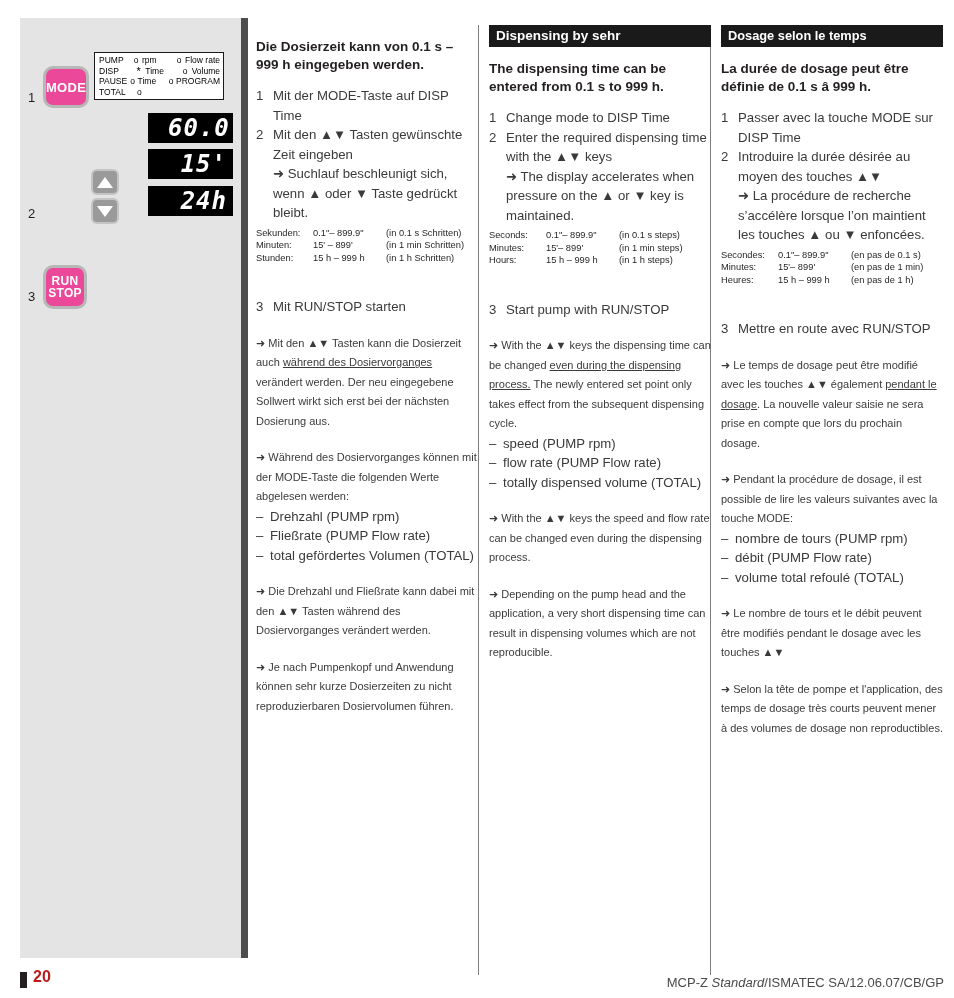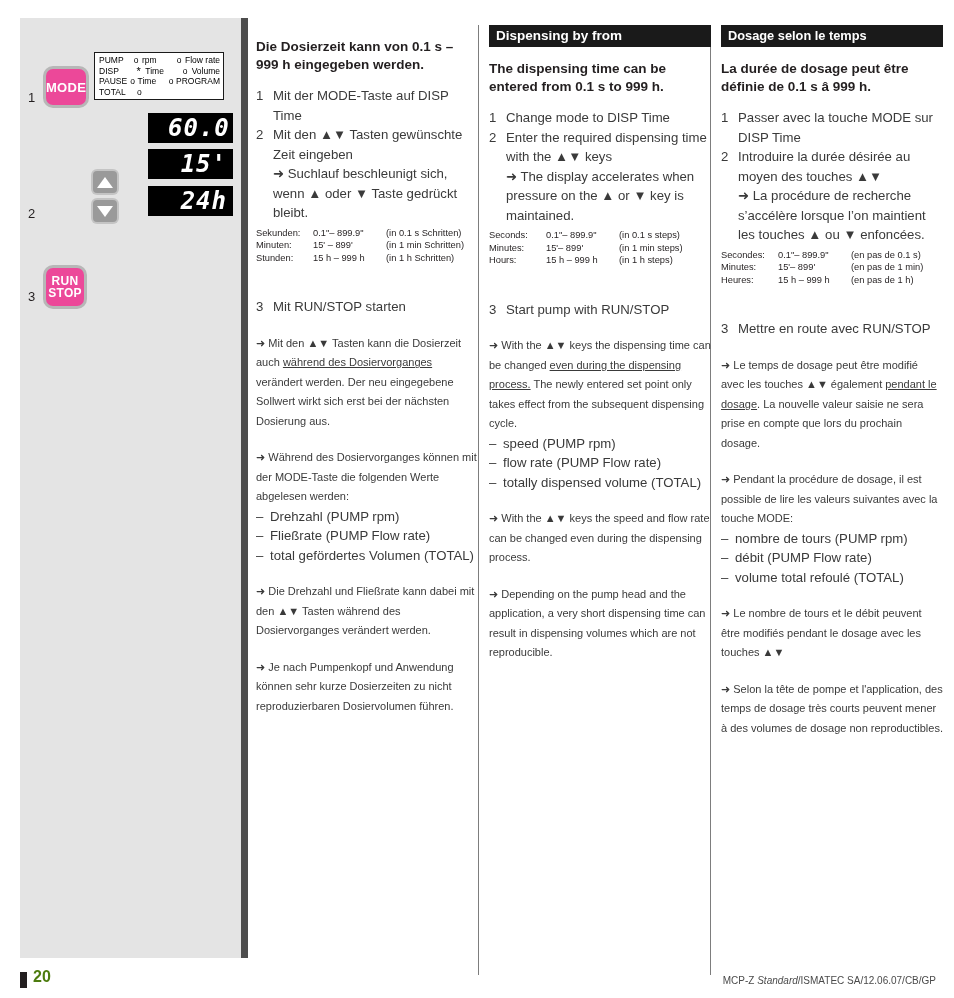--- a/index.html
+++ b/index.html
@@ -203,26 +203,26 @@
     position: absolute;
     left: 20px; top: 972px;
     width: 7px; height: 16px;
     background: #231f20;
   }
   .page-no {
     position: absolute;
     left: 33px; top: 968px;
     font-size: 16px;
     font-weight: bold;
-    color: #4d7c0f;
+    color: #b91c1c;
   }
   .footer-meta {
     position: absolute;
-    right: 18px; top: 975px;
-    font-size: 10px;
+    right: 10px; top: 975px;
+    font-size: 13px;
     color: #4a4a4a;
     white-space: nowrap;
   }
   .footer-meta i { font-style: italic; }
 </style>
 </head>
 <body>
 
 <div id="page">
 
@@ -340,21 +340,21 @@
         <span class="bullet-dash">–</span>
         <span>total gefördertes Volumen (TOTAL)</span>
       </div>
     </div>
 
     <div class="para">➜ Die Drehzahl und Fließrate kann dabei mit den ▲▼ Tasten während des Dosiervorganges verändert werden.</div>
     <div class="para">➜ Je nach Pumpenkopf und Anwendung können sehr kurze Dosierzeiten zu nicht reproduzierbaren Dosiervolumen führen.</div>
   </div>
 
   <div class="col col-en">
-    <div class="col-head">Dispensing by from</div>
+    <div class="col-head">Dispensing by sehr</div>
     <div class="lead">The dispensing time can be entered from 0.1 s to 999 h.</div>
 
     <div class="steps">
       <div class="step">
         <div class="step-idx">1</div>
         <div class="step-body">Change mode to DISP Time</div>
       </div>
       <div class="step">
         <div class="step-idx">2</div>
         <div class="step-body">

